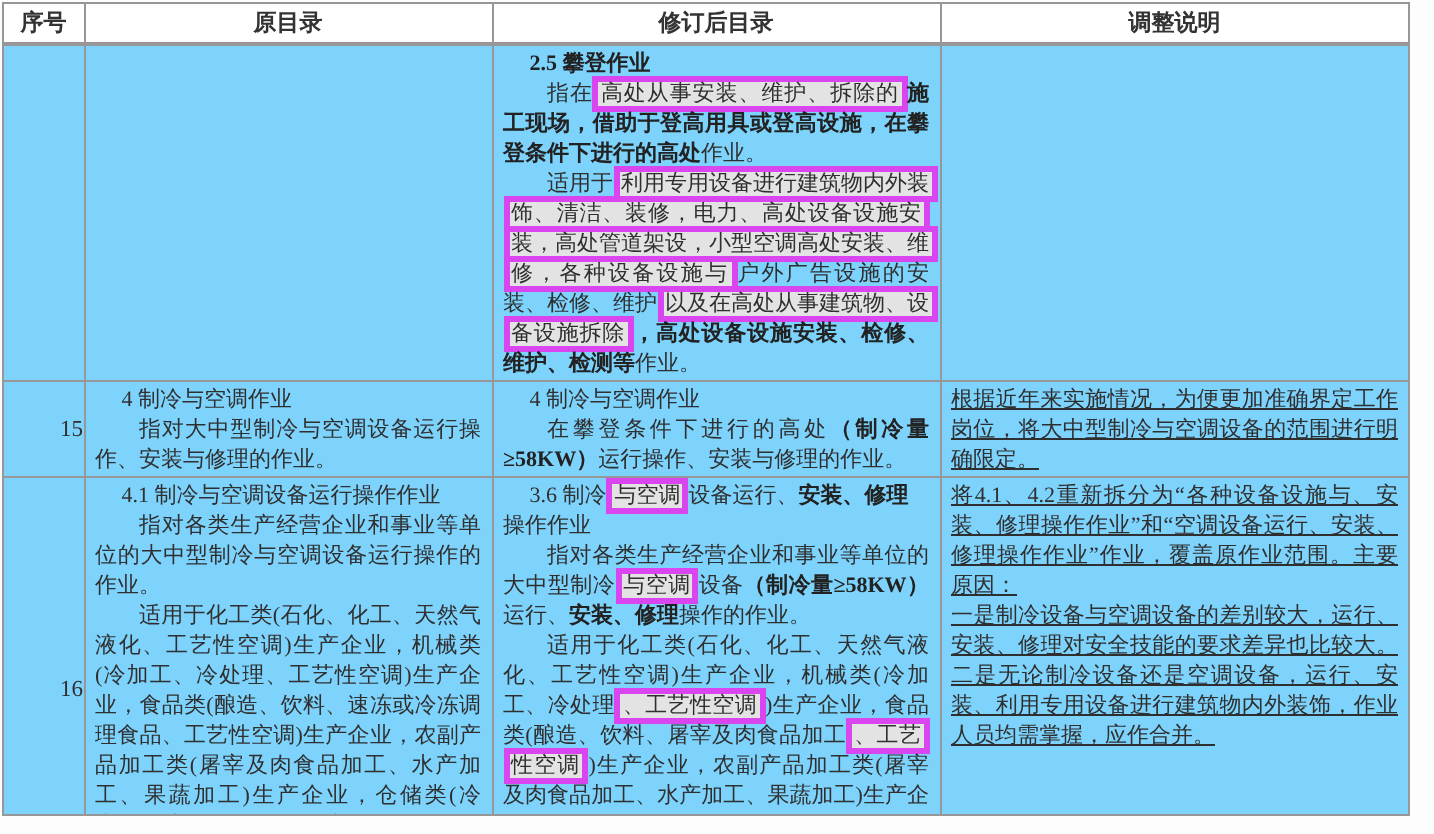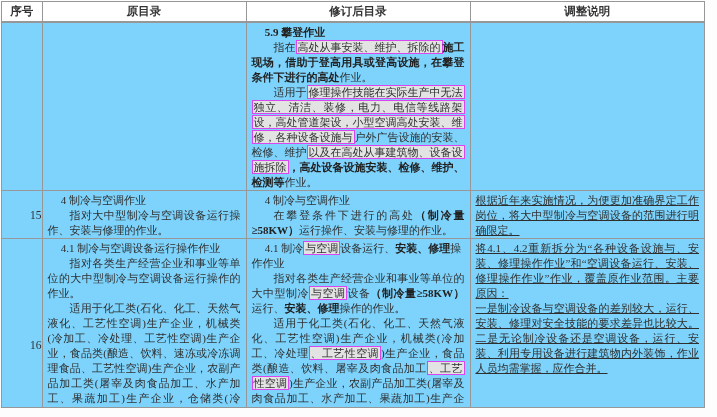--- a/index.html
+++ b/index.html
@@ -60,21 +60,21 @@
     line-height: 15px;
     text-align: justify;
   }
   p.h    { text-indent: 1.2em; text-align: left; }
   p.p    { text-indent: 2em; }
   p.flat { text-indent: 0; text-decoration: underline; }
   .s-n { font-weight: normal; }
   .s-b { font-weight: bold; color: #222222; }
   .s-box {
     background: #e3e3e3;
-    border: 1px solid #d946ef;
+    border: 3px solid #d946ef;
     padding: 0 1px;
     -webkit-box-decoration-break: clone;
     box-decoration-break: clone;
   }
 </style>
 </head>
 <body>
 
 <div class="sheet">
   <table>
@@ -90,23 +90,23 @@
         <th>原目录</th>
         <th>修订后目录</th>
         <th>调整说明</th>
       </tr>
     </thead>
     <tbody id="rows">
         <tr class="r-a">
           <td class="no"></td>
           <td></td>
           <td>
-            <p class="h"><span class="s-b">5.9 攀登作业</span></p>
+            <p class="h"><span class="s-b">2.5 攀登作业</span></p>
             <p class="p"><span class="s-n">指在</span><span class="s-box">高处从事安装、维护、拆除的</span><span class="s-b">施工现场，借助于登高用具或登高设施，在攀登条件下进行的高处</span><span class="s-n">作业。</span></p>
-            <p class="p"><span class="s-n">适用于</span><span class="s-box">修理操作技能在实际生产中无法独立、清洁、装修，电力、电信等线路架设，高处管道架设，小型空调高处安装、维修，各种设备设施与</span><span class="s-n">户外广告设施的安装、检修、维护</span><span class="s-box">以及在高处从事建筑物、设备设施拆除</span><span class="s-b">，高处设备设施安装、检修、维护、检测等</span><span class="s-n">作业。</span></p>
+            <p class="p"><span class="s-n">适用于</span><span class="s-box">利用专用设备进行建筑物内外装饰、清洁、装修，电力、高处设备设施安装，高处管道架设，小型空调高处安装、维修，各种设备设施与</span><span class="s-n">户外广告设施的安装、检修、维护</span><span class="s-box">以及在高处从事建筑物、设备设施拆除</span><span class="s-b">，高处设备设施安装、检修、维护、检测等</span><span class="s-n">作业。</span></p>
           </td>
           <td></td>
         </tr>
         <tr class="r-15">
           <td class="no">15</td>
           <td>
             <p class="h"><span class="s-n">4 制冷与空调作业</span></p>
             <p class="p"><span class="s-n">指对大中型制冷与空调设备运行操作、安装与修理的作业。</span></p>
           </td>
           <td>
@@ -118,21 +118,21 @@
           </td>
         </tr>
         <tr class="r-16">
           <td class="no">16</td>
           <td>
             <p class="h"><span class="s-n">4.1 制冷与空调设备运行操作作业</span></p>
             <p class="p"><span class="s-n">指对各类生产经营企业和事业等单位的大中型制冷与空调设备运行操作的作业。</span></p>
             <p class="p"><span class="s-n">适用于化工类(石化、化工、天然气液化、工艺性空调)生产企业，机械类(冷加工、冷处理、工艺性空调)生产企业，食品类(酿造、饮料、速冻或冷冻调理食品、工艺性空调)生产企业，农副产品加工类(屠宰及肉食品加工、水产加工、果蔬加工)生产企业，仓储类(冷库、速冻加工、制冰)生产经营企业，运输类(冷藏运输)经营企业，服务类(电信机</span></p>
           </td>
           <td>
-            <p class="h"><span class="s-n">4.1 制冷</span><span class="s-box">与空调</span><span class="s-n">设备运行、</span><span class="s-b">安装、修理</span><span class="s-n">操作作业</span></p>
+            <p class="h"><span class="s-n">3.6 制冷</span><span class="s-box">与空调</span><span class="s-n">设备运行、</span><span class="s-b">安装、修理</span><span class="s-n">操作作业</span></p>
             <p class="p"><span class="s-n">指对各类生产经营企业和事业等单位的大中型制冷</span><span class="s-box">与空调</span><span class="s-n">设备</span><span class="s-b">（制冷量≥58KW）</span><span class="s-n">运行、</span><span class="s-b">安装、修理</span><span class="s-n">操作的作业。</span></p>
             <p class="p"><span class="s-n">适用于化工类(石化、化工、天然气液化、工艺性空调)生产企业，机械类(冷加工、冷处理</span><span class="s-box">、工艺性空调</span><span class="s-n">)生产企业，食品类(酿造、饮料、屠宰及肉食品加工</span><span class="s-box">、工艺性空调</span><span class="s-n">)生产企业，农副产品加工类(屠宰及肉食品加工、水产加工、果蔬加工)生产企业，仓储类</span></p>
           </td>
           <td>
             <p class="flat"><span class="s-n">将4.1、4.2重新拆分为“各种设备设施与、安装、修理操作作业”和“空调设备运行、安装、修理操作作业”作业，覆盖原作业范围。主要原因：</span></p>
             <p class="flat"><span class="s-n">一是制冷设备与空调设备的差别较大，运行、安装、修理对安全技能的要求差异也比较大。二是无论制冷设备还是空调设备，运行、安装、利用专用设备进行建筑物内外装饰，作业人员均需掌握，应作合并。</span></p>
           </td>
         </tr>
       </tbody>
   </table>

